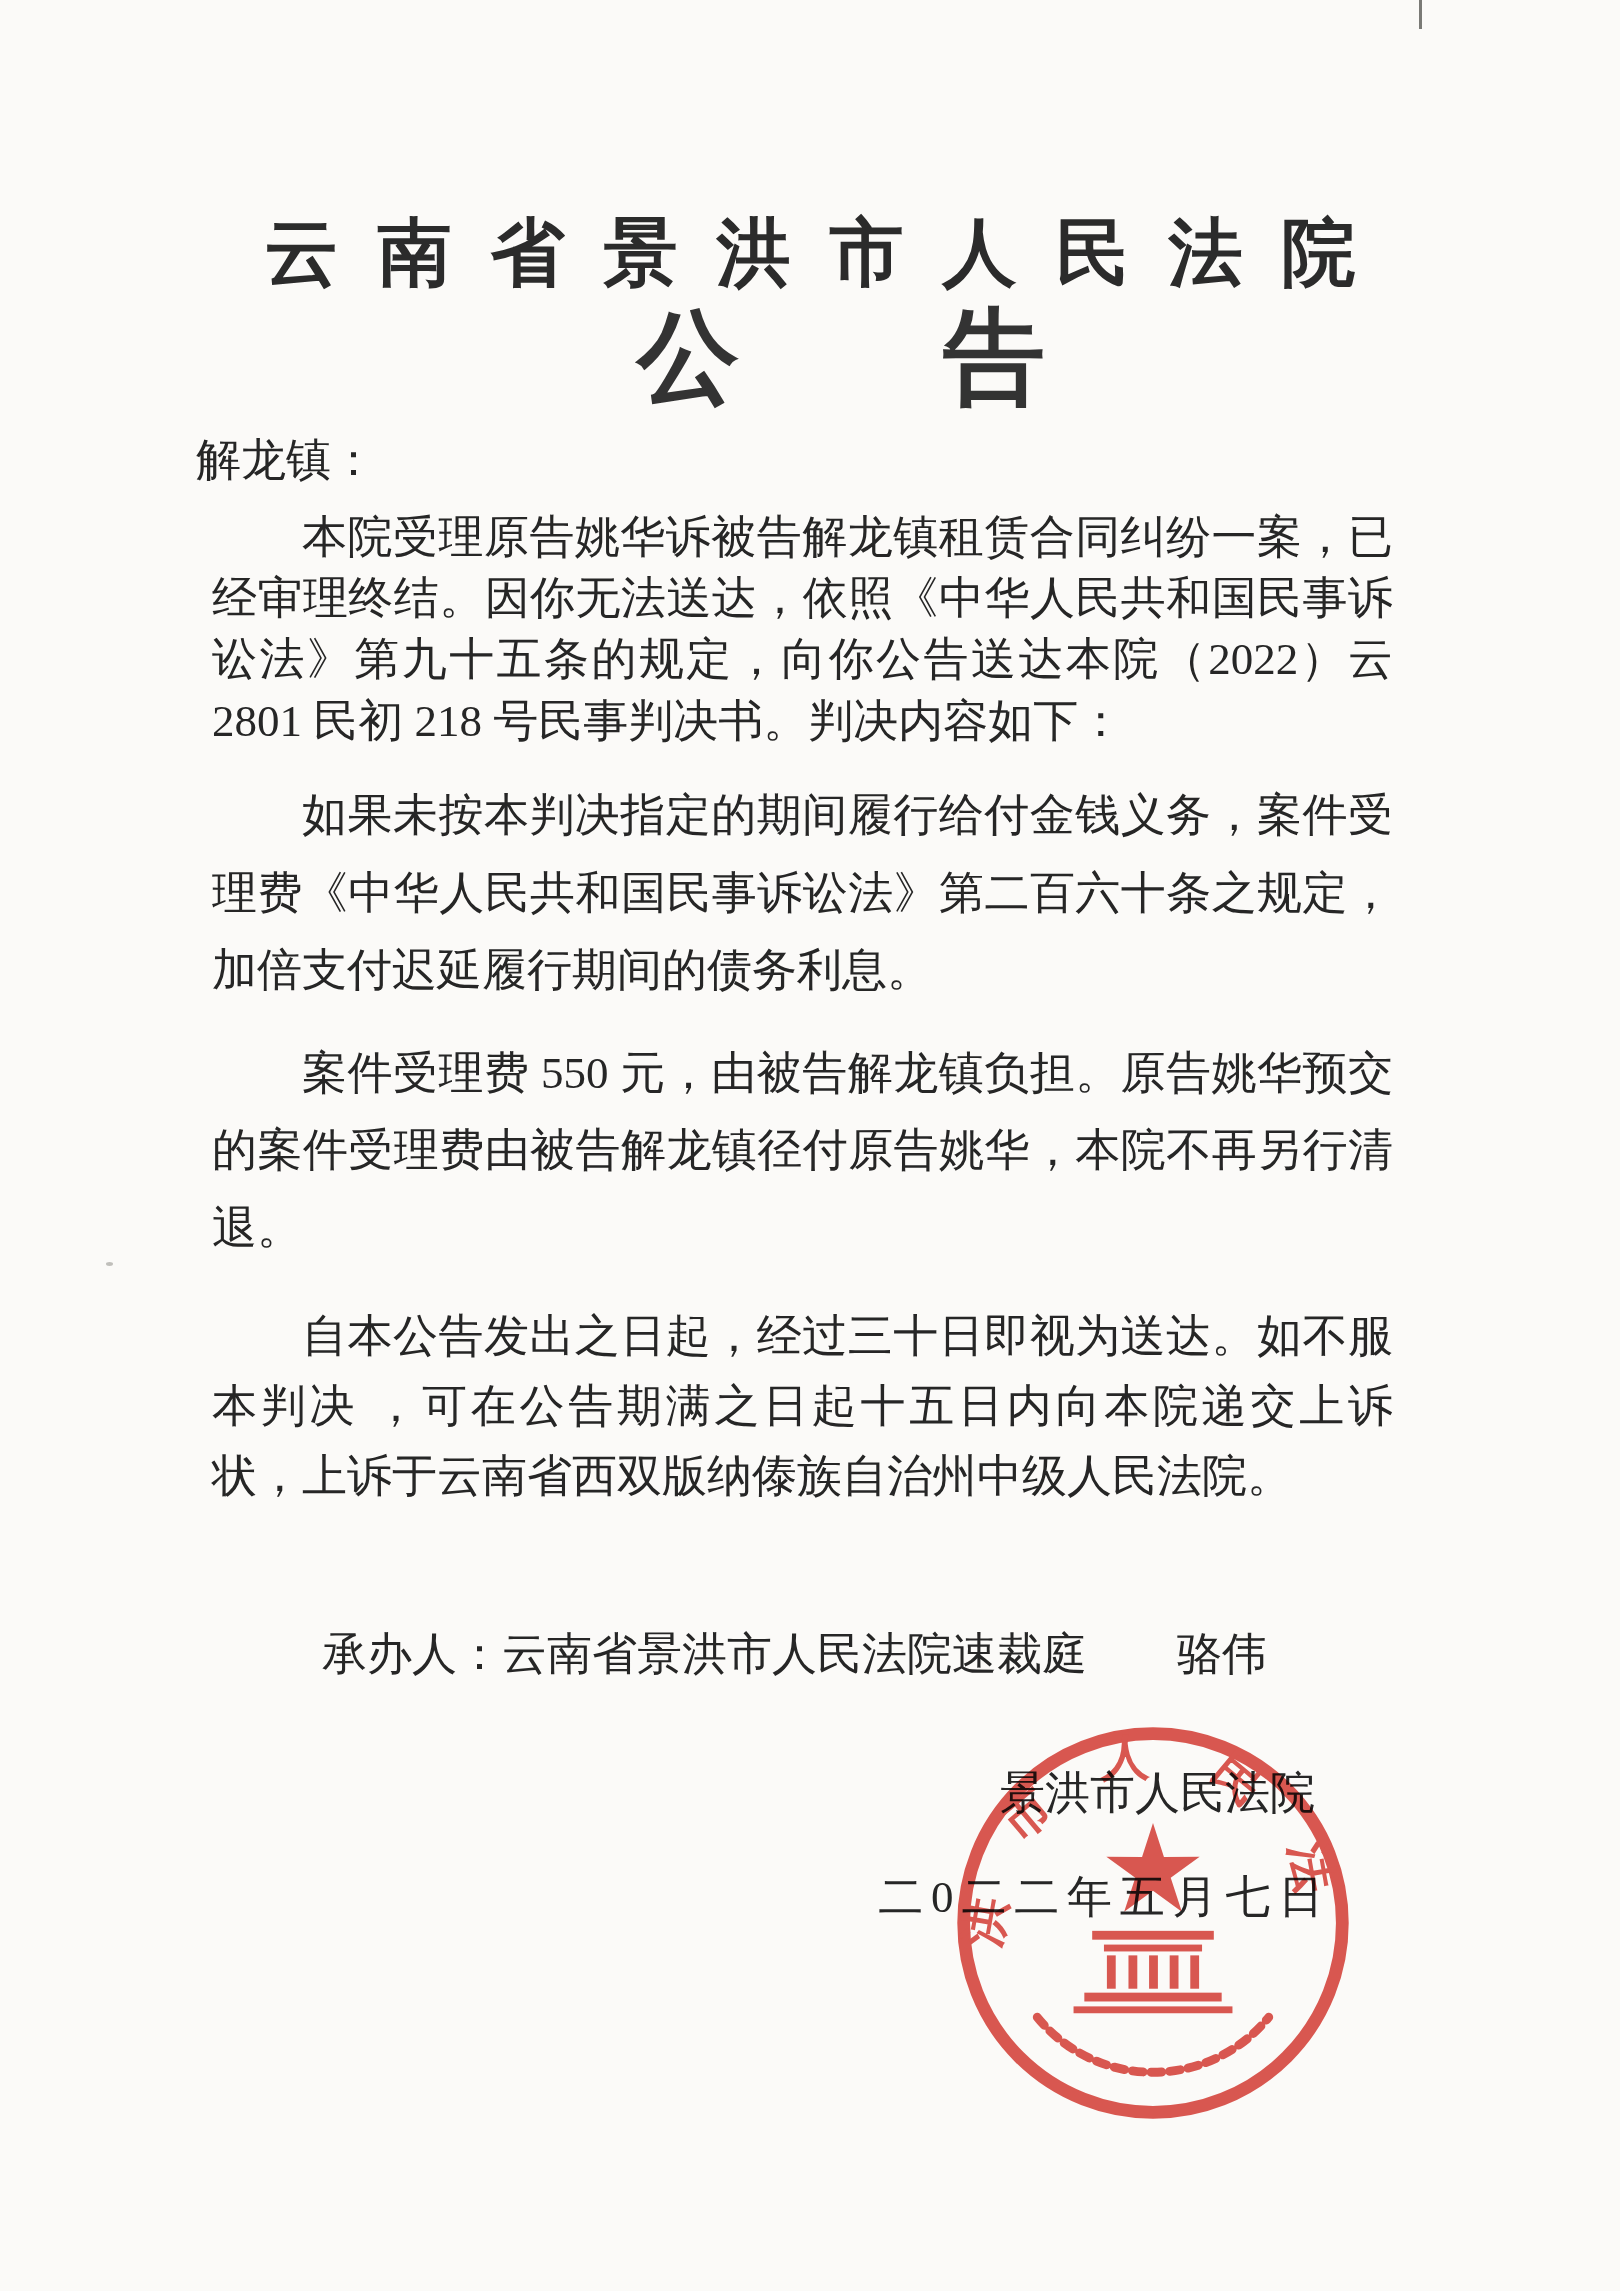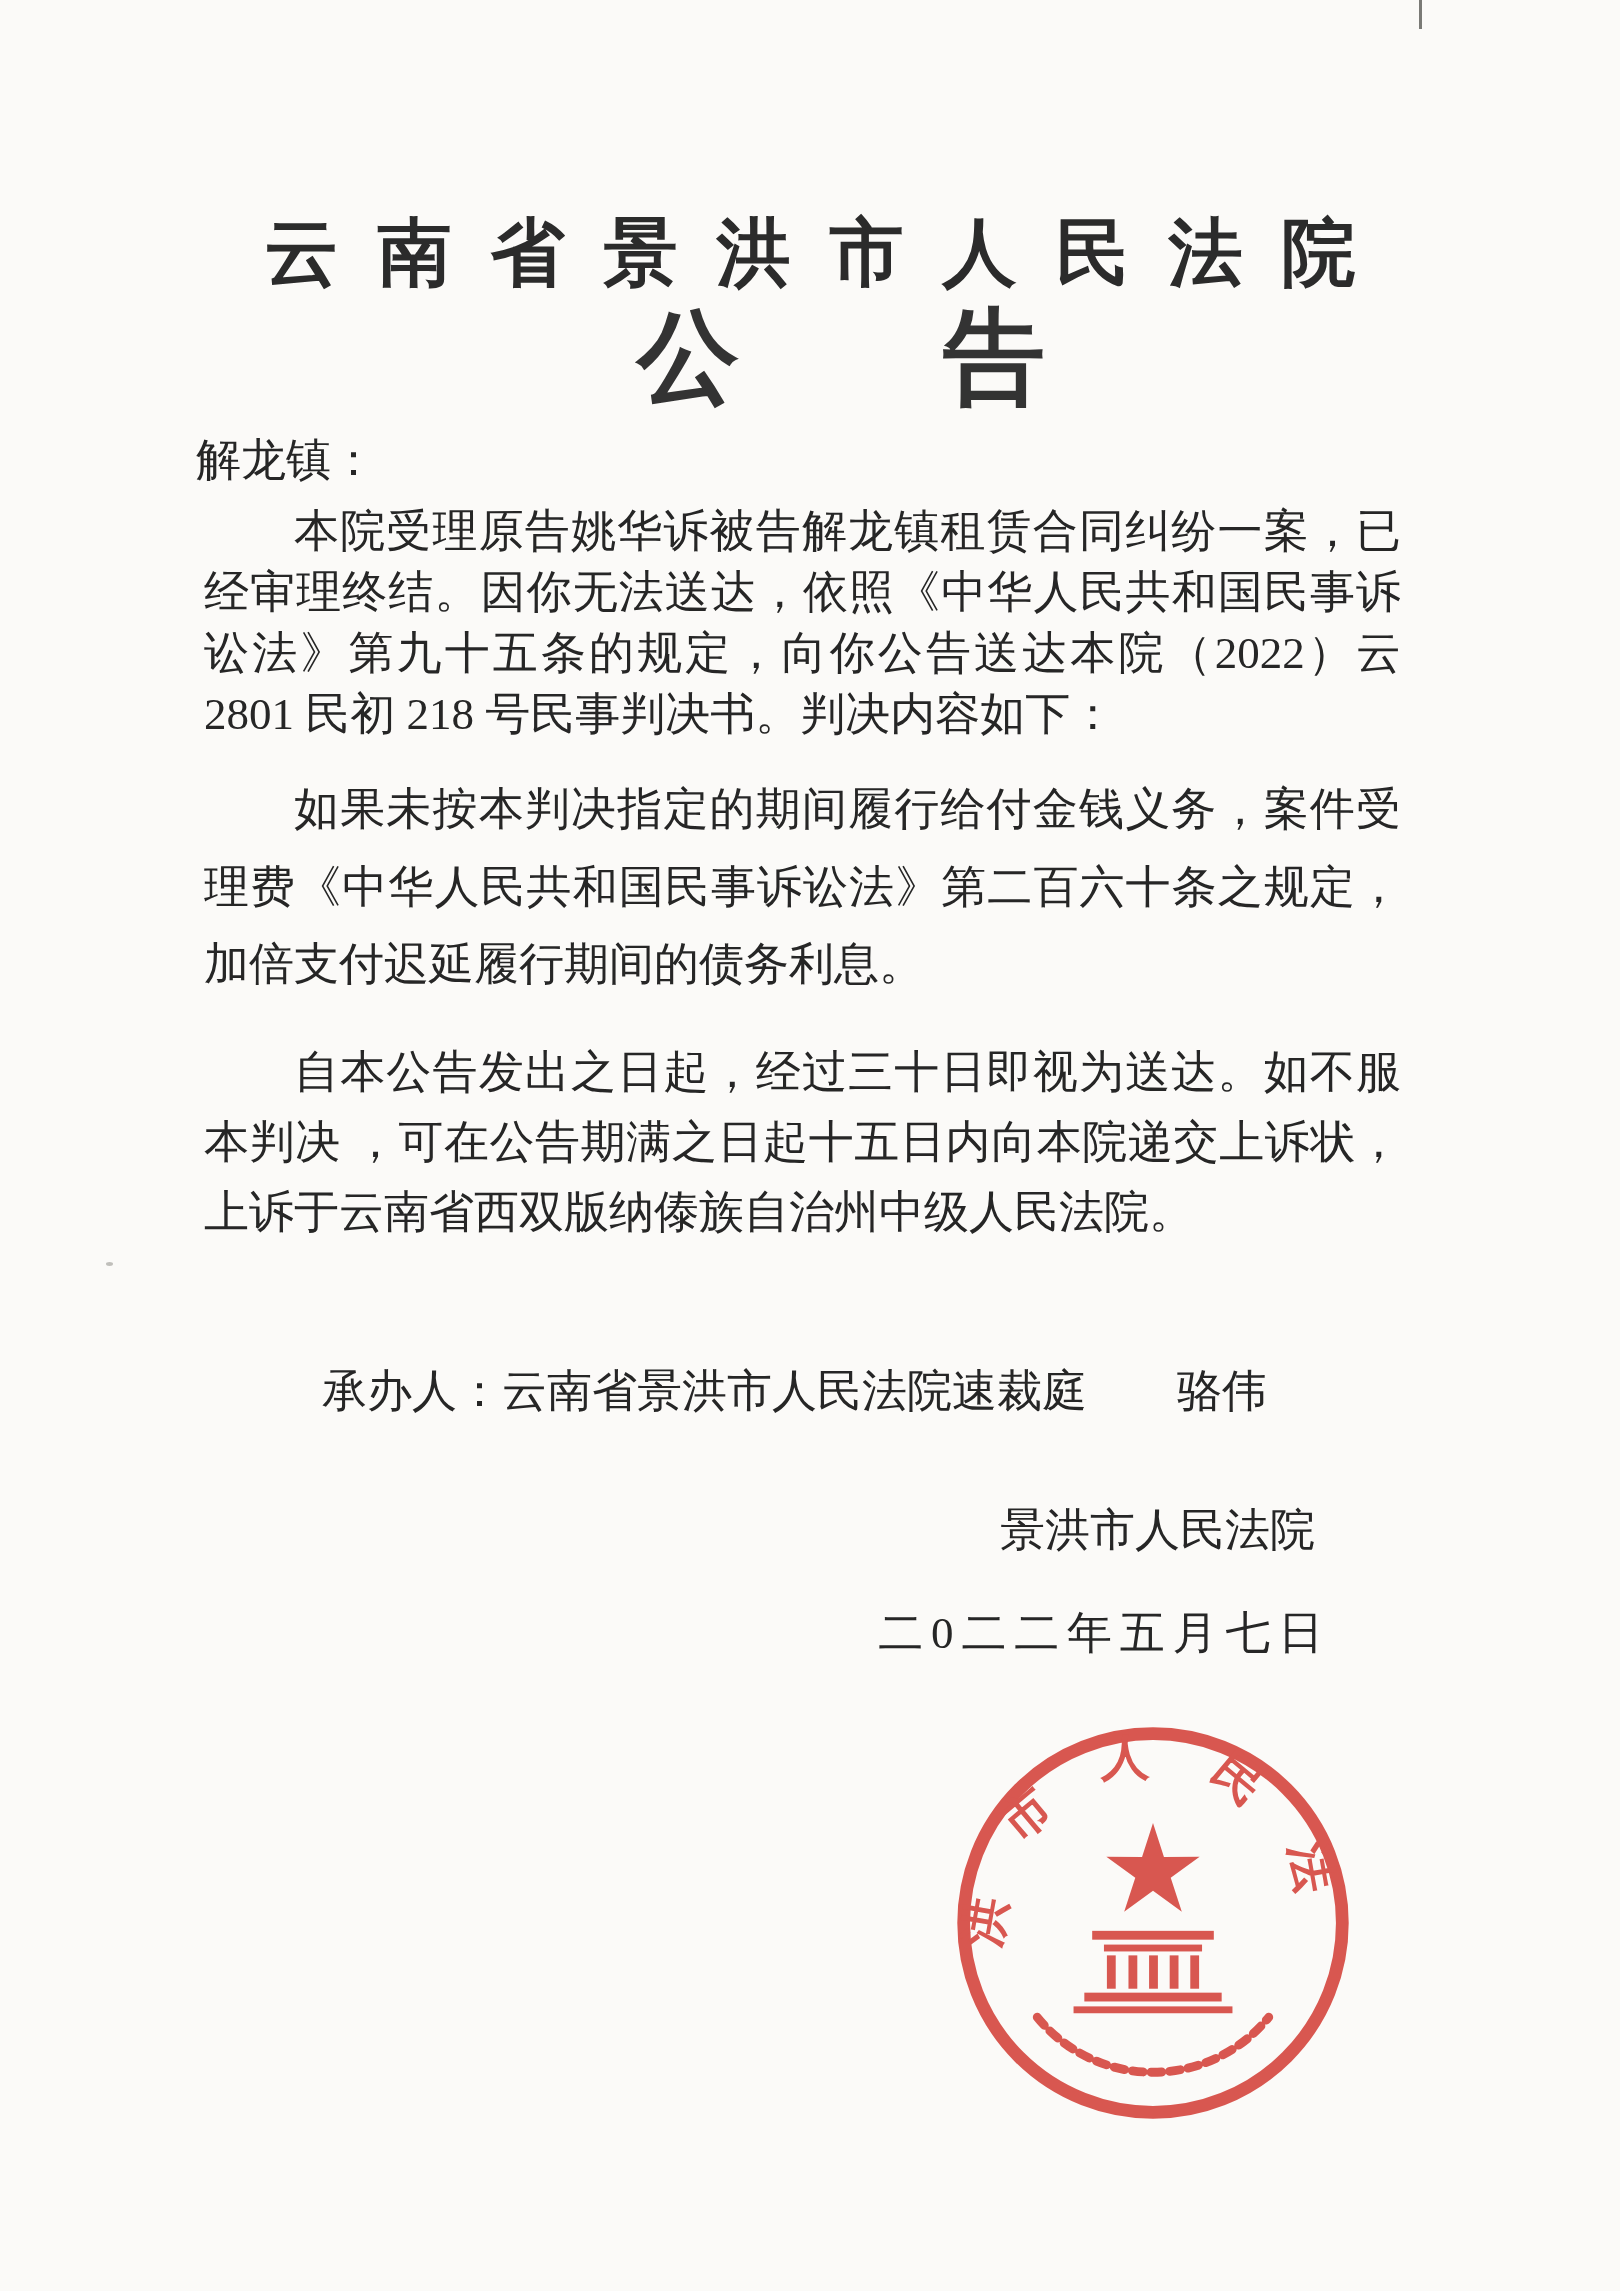--- a/index.html
+++ b/index.html
@@ -34,21 +34,21 @@
     font-size:102px; font-weight:700; color:#333;
     white-space:pre;
     padding-left:31px;
   }
   .body-col {
     position:absolute; left:196px; top:429px; width:1213px;
     font-size:45px; line-height:1.38;
     text-align:justify;
   }
   .addressee { margin:0 0 9.8px 0; }
-  .para { margin:8px; text-indent:2em; }
+  .para { margin:16px; text-indent:2em; }
   .para-tight { line-height:1.36; }
   .para-loose { line-height:1.72; margin-top:25.5px; }
   .para-last  { line-height:1.55; margin-top:35px; }
   .undertaker-line {
     margin-top:112px; text-indent:2.8em; line-height:1.4;
     white-space:pre-wrap;
   }
   .court-name-line {
     margin-top:78px; text-align:right; padding-right:94px; line-height:1.3;
   }
@@ -83,20 +83,21 @@
 
   <div class="body-col">
 
     <p class="addressee">解龙镇：</p>
 
     <p class="para para-tight">本院受理原告姚华诉被告解龙镇租赁合同纠纷一案，已经审理终结。因你无法送达，依照《中华人民共和国民事诉讼法》第九十五条的规定，向你公告送达本院（2022）云 2801 民初 218 号民事判决书。判决内容如下：</p>
 
 
     <p class="para para-loose">如果未按本判决指定的期间履行给付金钱义务，案件受理费《中华人民共和国民事诉讼法》第二百六十条之规定，加倍支付迟延履行期间的债务利息。</p>
 
+    <p class="para para-loose">案件受理费 550 元，由被告解龙镇负担。原告姚华预交的案件受理费由被告解龙镇径付原告姚华，本院不再另行清退。</p>
 
     <p class="para para-last">自本公告发出之日起，经过三十日即视为送达。如不服本判决 ，可在公告期满之日起十五日内向本院递交上诉状，上诉于云南省西双版纳傣族自治州中级人民法院。</p>
 
     <p class="undertaker-line">承办人：云南省景洪市人民法院速裁庭　　骆伟</p>
 
     <p class="court-name-line">景洪市人民法院</p>
 
     <p class="date-line">二0二二年五月七日</p>
   </div>
 

